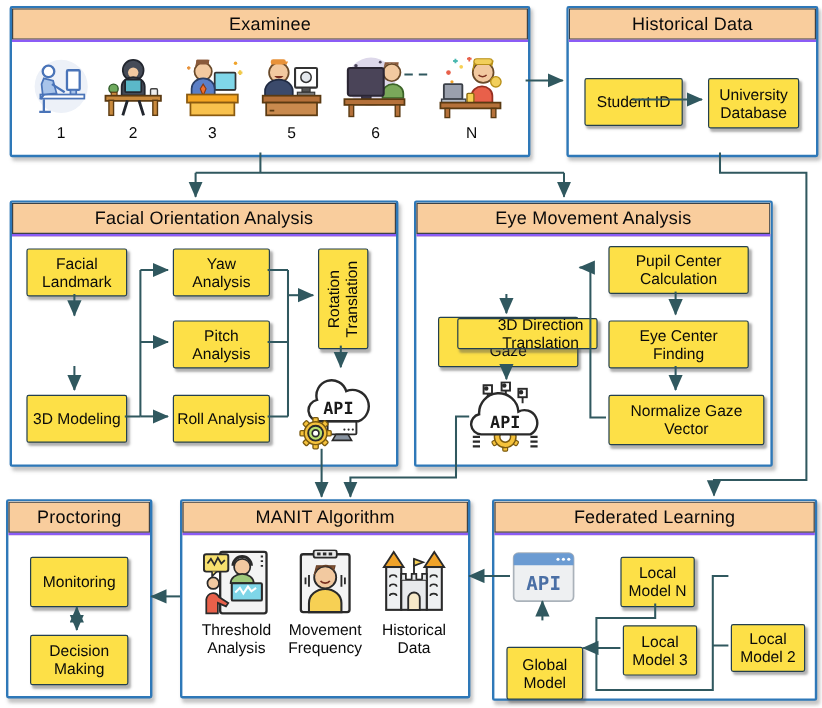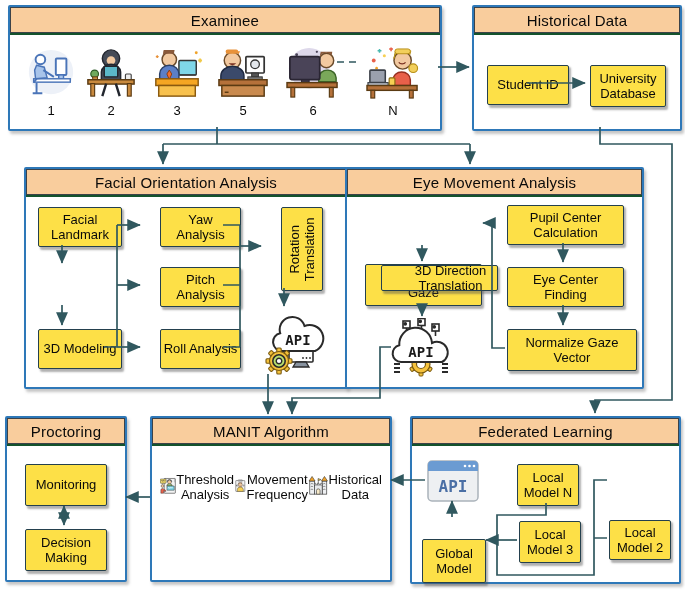--- a/index.html
+++ b/index.html
@@ -1,32 +1,32 @@
 <!DOCTYPE html>
 <html><head>
 <meta charset="utf-8">
 <style>
   html,body{margin:0;padding:0;background:#fff;}
   #stage{position:relative;width:685px;height:590px;background:#fff;
          font-family:"Liberation Sans",sans-serif;color:#0a0a0a;overflow:hidden;}
   .panel{position:absolute;background:#fff;border:2px solid #2e78b8;border-radius:2px;
          box-shadow:2px 3px 3px rgba(90,90,90,.35);}
-  .panel-header{height:26px;background:#f9cd9d;border-bottom:2px solid #14532d;
+  .panel-header{height:26px;background:#f9cd9d;border-bottom:2px solid #8b5cf6;
          box-shadow:inset 0 0 0 1px #3c4248;display:flex;align-items:center;justify-content:center;
          font-size:15px;letter-spacing:.2px;}
   .node{position:absolute;background:#fde047;border:1.5px solid #24404e;border-radius:2px;
          box-shadow:2px 2.5px 2px rgba(80,80,80,.45);display:flex;align-items:center;justify-content:center;
          text-align:center;font-size:13px;line-height:1.18;padding:2px;box-sizing:border-box;}
   .vert span{transform:rotate(-90deg);width:80px;display:block;text-align:center;}
   .overlay{position:absolute;left:0;top:0;width:685px;height:590px;pointer-events:none;z-index:30;}
   .iconbox{position:absolute;display:flex;align-items:center;justify-content:center;z-index:10;}
   .member{position:absolute;top:40px;width:58px;display:flex;flex-direction:column;align-items:center;}
   .member .num{margin-top:4px;font-size:13px;}
   .manit-row{position:absolute;left:8px;top:40px;width:222px;display:flex;}
-  .manit-item{width:74px;display:flex;flex-direction:row;align-items:center;justify-content:space-between;}
+  .manit-item{width:74px;display:flex;flex-direction:column;align-items:center;justify-content:space-between;}
   .manit-item .cap{margin-top:4px;font-size:13px;line-height:1.15;text-align:center;}
   svg text{font-family:"DejaVu Sans Mono",monospace;}
 </style>
 </head>
 <body>
 
 <div id="stage">
 
   <div class="panel" style="left:8px;top:5px;width:430px;height:122px;">
     <div class="panel-header">Examinee</div>
@@ -134,21 +134,21 @@
       <div class="num">N</div>
     </div>
   </div>
 
   <div class="panel" style="left:472px;top:5px;width:206px;height:122px;">
     <div class="panel-header">Historical Data</div>
     <div class="node" style="left:13px;top:58px;width:82px;height:40px;">Student ID</div>
     <div class="node" style="left:116px;top:58px;width:76px;height:42px;">University Database</div>
   </div>
 
-  <div class="panel" style="left:24px;top:167px;width:320px;height:218px;">
+  <div class="panel" style="left:8px;top:167px;width:320px;height:218px;">
     <div class="panel-header">Facial Orientation Analysis</div>
     <div class="node" style="left:12px;top:38px;width:84px;height:40px;">Facial Landmark</div>
     <div class="node" style="left:12px;top:160px;width:84px;height:40px;">3D Modeling</div>
     <div class="node" style="left:134px;top:38px;width:81px;height:40px;">Yaw Analysis</div>
     <div class="node" style="left:134px;top:98px;width:81px;height:40px;">Pitch Analysis</div>
     <div class="node" style="left:134px;top:160px;width:81px;height:40px;">Roll Analysis</div>
     <div class="node vert" style="left:255px;top:38px;width:42px;height:84px;">
       <span>Rotation Translation</span>
     </div>
     <div class="iconbox" style="left:236px;top:141px;width:64px;height:68px;">

